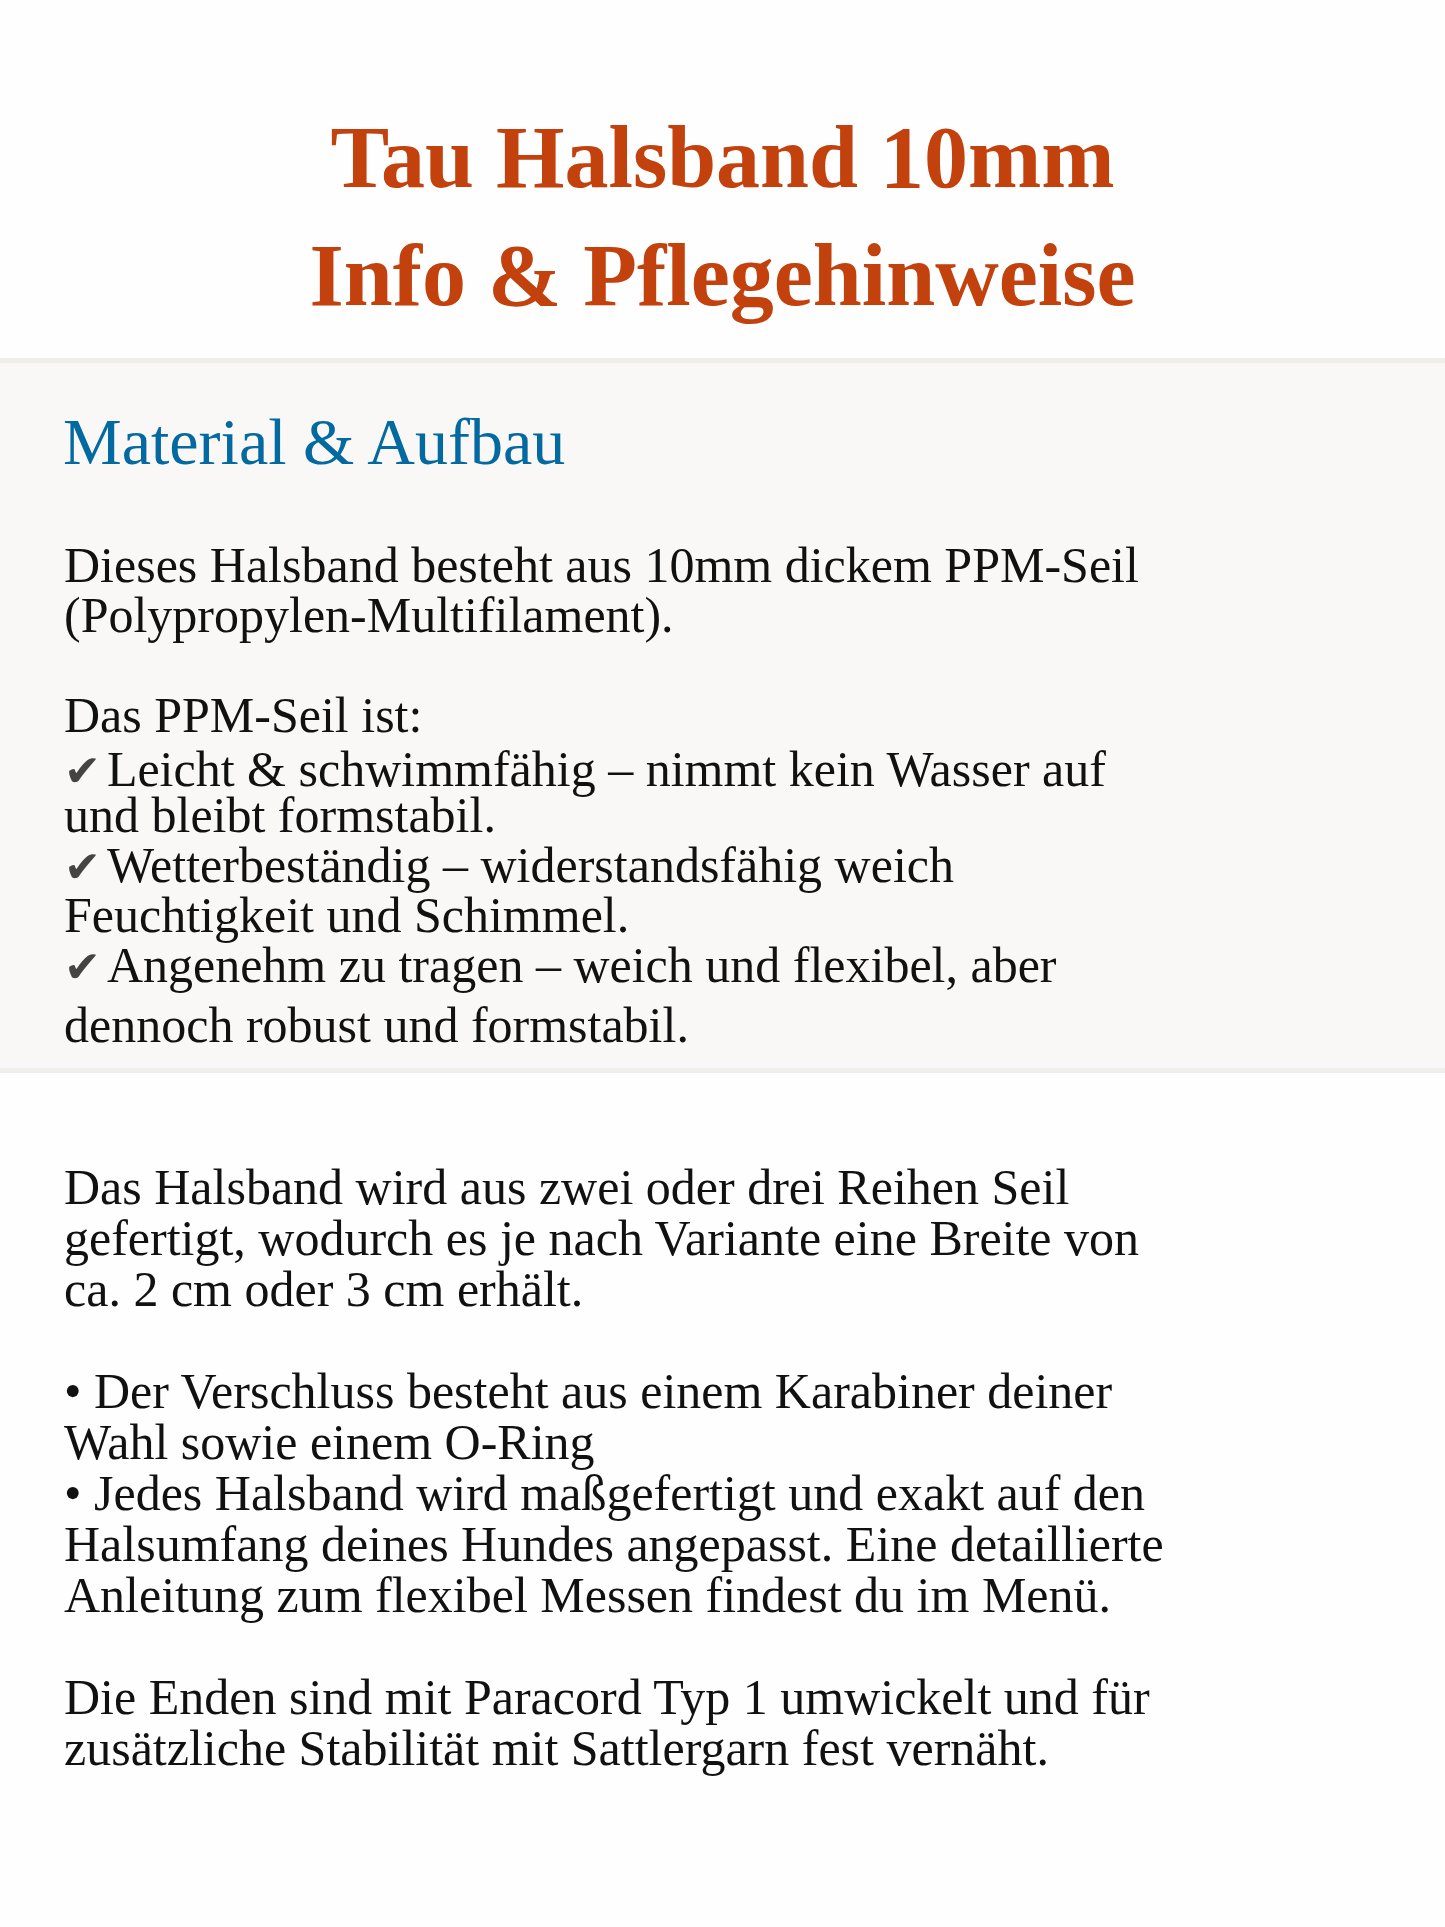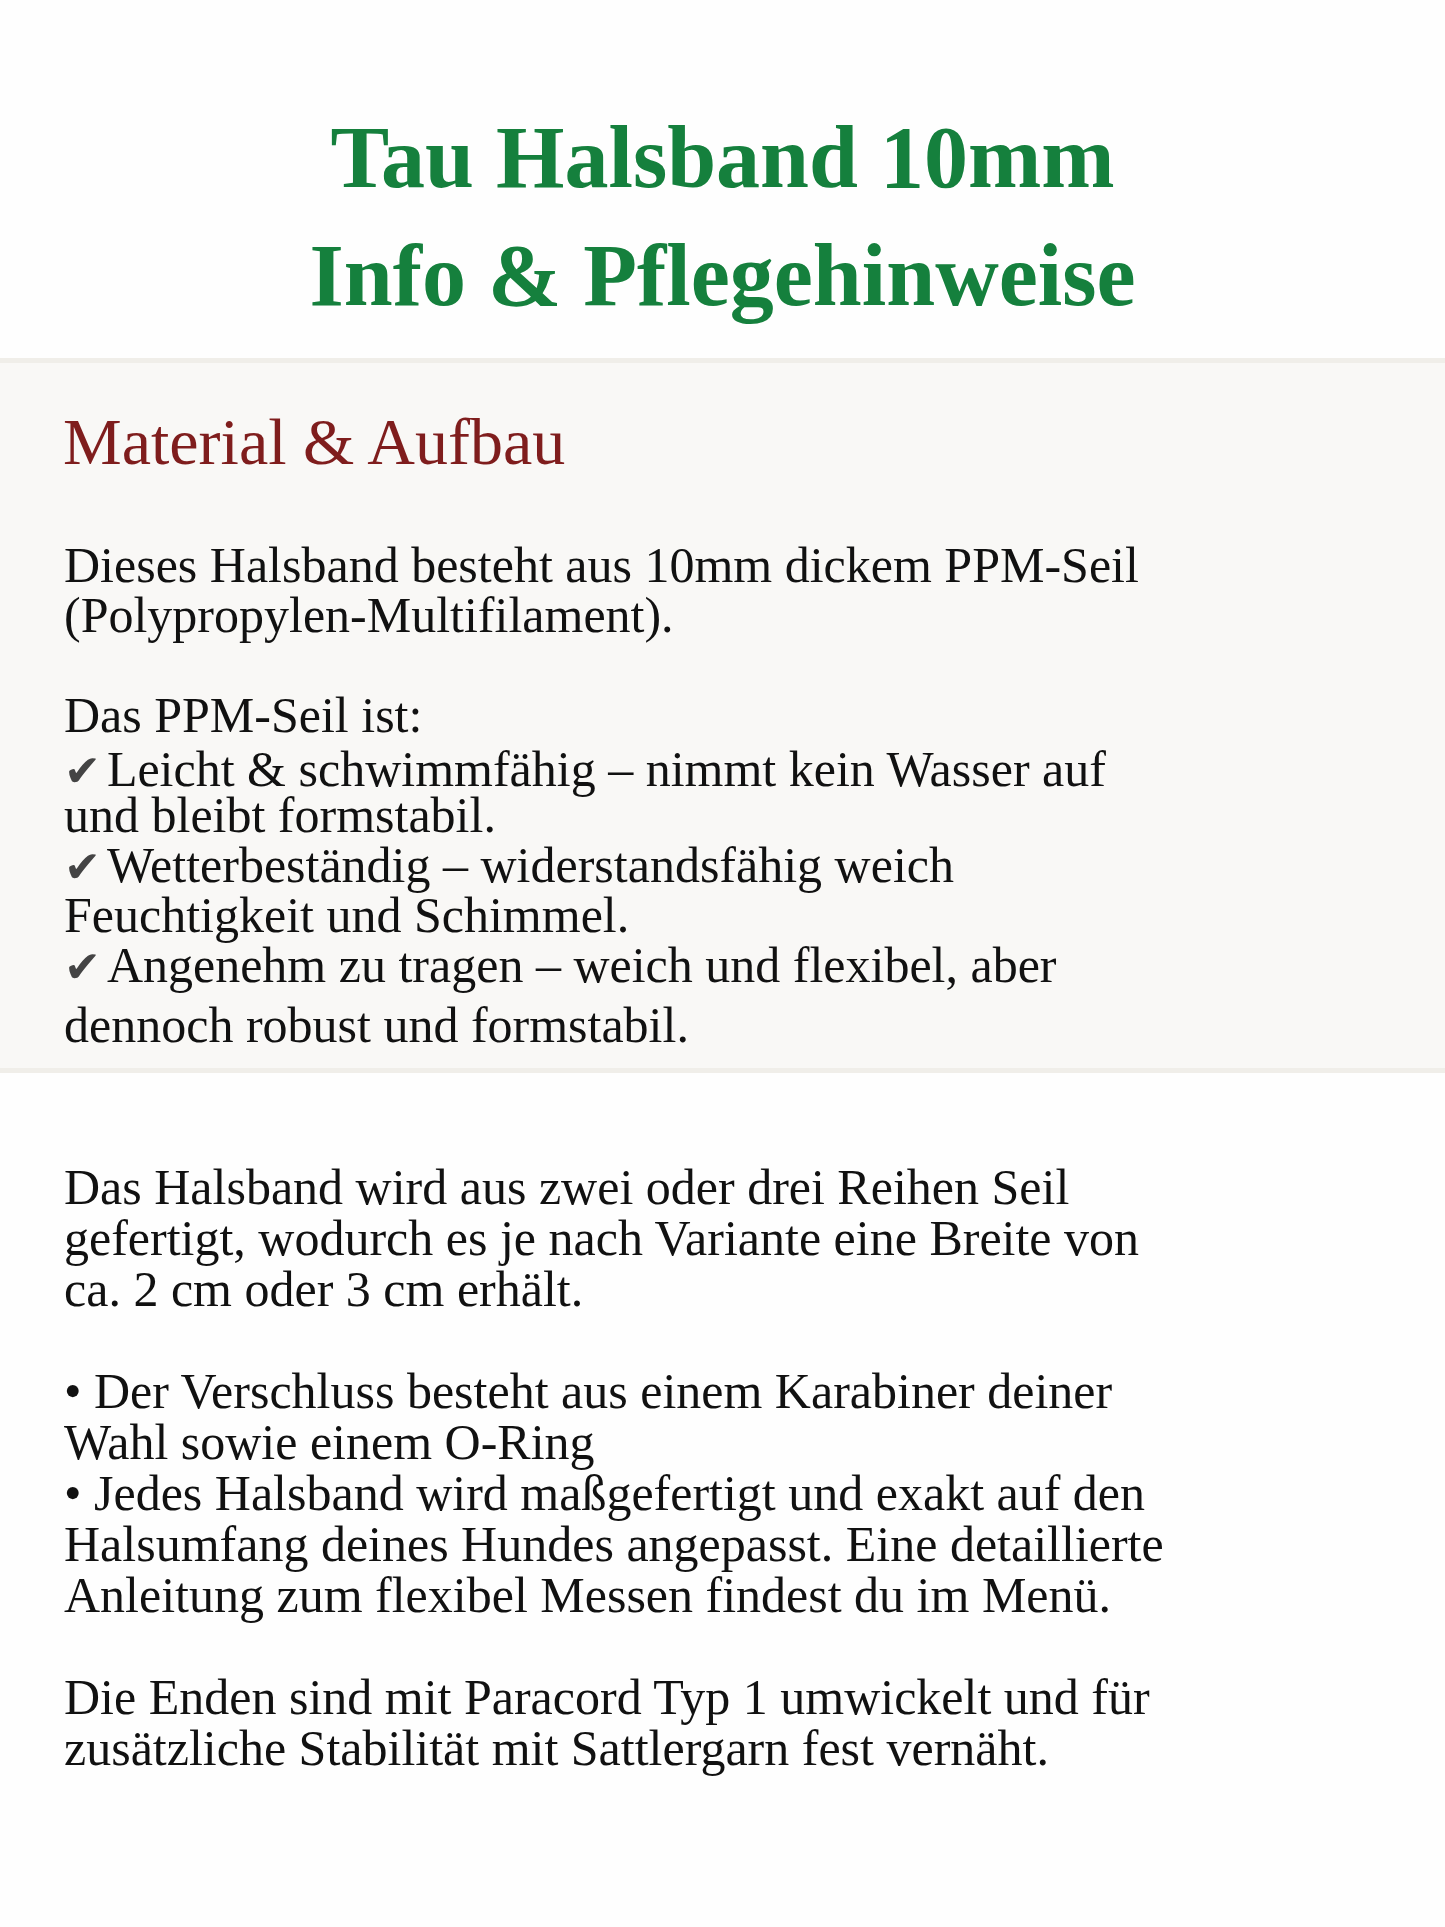--- a/index.html
+++ b/index.html
@@ -3,32 +3,32 @@
 <meta charset="utf-8">
 <style>
   html, body { margin: 0; padding: 0; }
   body {
     width: 1445px; height: 1927px; position: relative; overflow: hidden;
     background: #fefefe; color: #0d0d0d;
     font-family: "Liberation Serif", "DejaVu Serif", serif;
   }
   .title-line {
     position: absolute; left: 0; width: 1445px; text-align: center;
-    font-weight: 700; font-size: 88px; line-height: 100px; color: #15803d;
+    font-weight: 700; font-size: 88px; line-height: 100px; color: #c2410c;
     white-space: nowrap;
   }
   .band {
     position: absolute; left: 0; top: 358px; width: 1445px; height: 715px;
     background: #f9f8f6;
     border-top: 5px solid #f0eee9; border-bottom: 5px solid #f0eee9;
     box-sizing: border-box;
   }
   .heading {
     position: absolute; left: 63px; font-size: 66px; line-height: 70px;
-    white-space: nowrap; color: #7f1d1d;
+    white-space: nowrap; color: #0369a1;
   }
   .line {
     position: absolute; left: 64px; font-size: 50px; line-height: 51px;
     white-space: nowrap; color: #111;
     transform-origin: left center;
   }
   .check { color: #444; font-family: "DejaVu Sans", sans-serif; font-size: 44px; font-weight: 700; margin-right: 6px; }
 </style>
 </head>
 <body>

